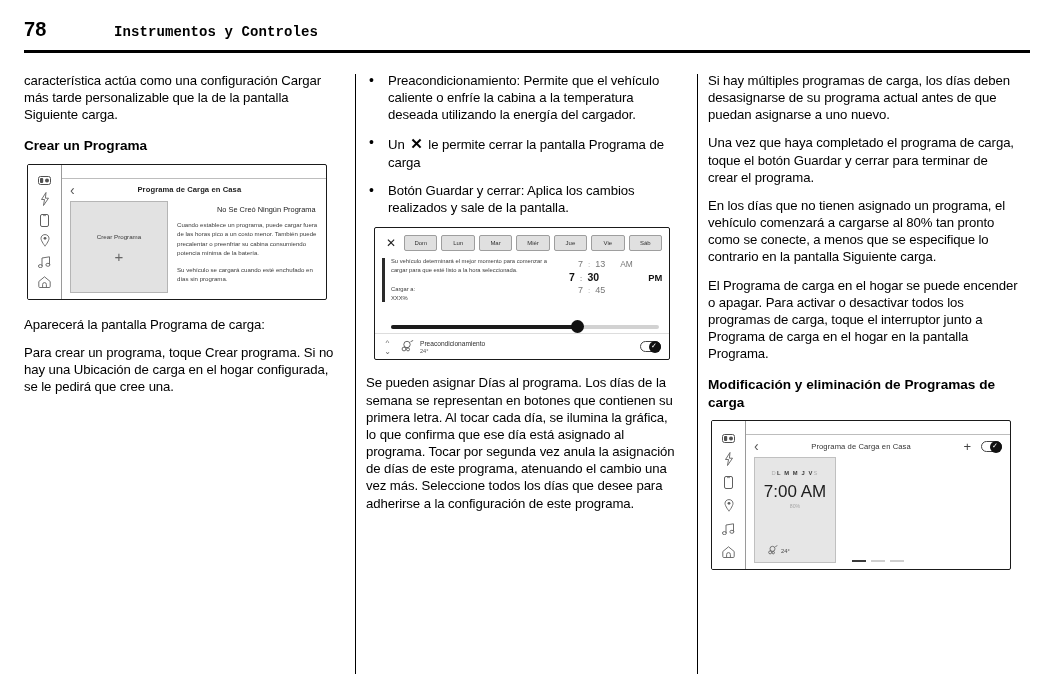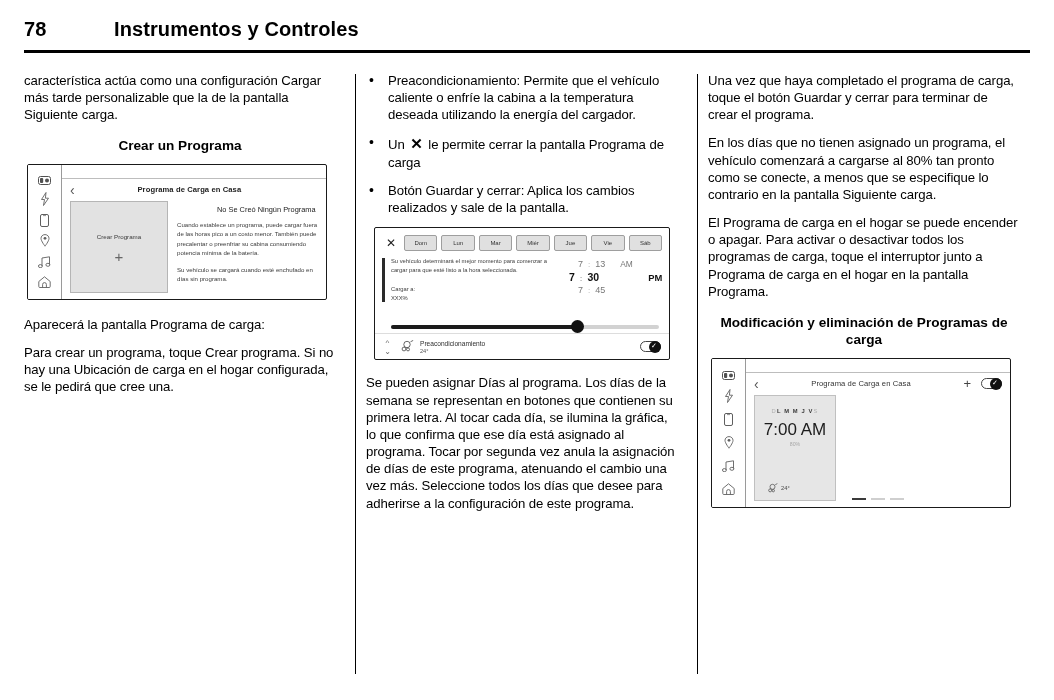--- a/index.html
+++ b/index.html
@@ -25,23 +25,24 @@
     display: flex;
     align-items: baseline;
   }
   .page-number {
     font-size: 20px;
     font-weight: bold;
     letter-spacing: .2px;
     width: 90px;
   }
   .header-title {
-    font-size: 20px;
+    font-size: 14px;
     font-weight: bold;
     letter-spacing: .1px;
+    font-family: Liberation Mono, monospace;
   }
   .header-rule {
     position: absolute;
     left: 24px; top: 50px;
     width: 1006px; height: 3px;
     background: #000;
   }
 
   
   .columns {
@@ -71,21 +72,20 @@
     font-size: 13.2px;
     line-height: 1.30;
     margin: 0 0 11px 0;
     letter-spacing: -0.1px;
   }
   h3.sub {
     font-size: 13.6px;
     font-weight: bold;
     line-height: 1.28;
     margin: 14px 0 9px 0;
-    text-align: center;
   }
   ul.bullets {
     list-style: none;
     margin: 0 0 10px 0;
     padding: 0;
   }
   ul.bullets li {
     position: relative;
     padding-left: 22px;
     font-size: 13.2px;
@@ -588,20 +588,21 @@
             </span>
         </div>
       </div>
 
       <p class="body">Se pueden asignar Días al programa. Los días de la semana se representan en botones que contienen su primera letra. Al tocar cada día, se ilumina la gráfica, lo que confirma que ese día está asignado al programa. Tocar por segunda vez anula la asignación de días de este programa, atenuando el cambio una vez más. Seleccione todos los días que desee para adherirse a la configuración de este programa.</p>
     </div>
 
     <div class="col-div"></div>
 
     <div class="col">
+      <p class="body">Si hay múltiples programas de carga, los días deben desasignarse de su programa actual antes de que puedan asignarse a uno nuevo.</p>
       <p class="body">Una vez que haya completado el programa de carga, toque el botón Guardar y cerrar para terminar de crear el programa.</p>
       <p class="body">En los días que no tienen asignado un programa, el vehículo comenzará a cargarse al 80% tan pronto como se conecte, a menos que se especifique lo contrario en la pantalla Siguiente carga.</p>
       <p class="body">El Programa de carga en el hogar se puede encender o apagar. Para activar o desactivar todos los programas de carga, toque el interruptor junto a Programa de carga en el hogar en la pantalla Programa.</p>
       <h3 class="sub">Modificación y eliminación de Programas de carga</h3>
 
       <div class="figure fig3">
         <div class="rail">
           <span class="ic">
             <svg width="13" height="9" viewBox="0 0 13 9">
                 <rect x="0.5" y="0.5" width="12" height="8" rx="2" fill="none" stroke="#333"></rect>

